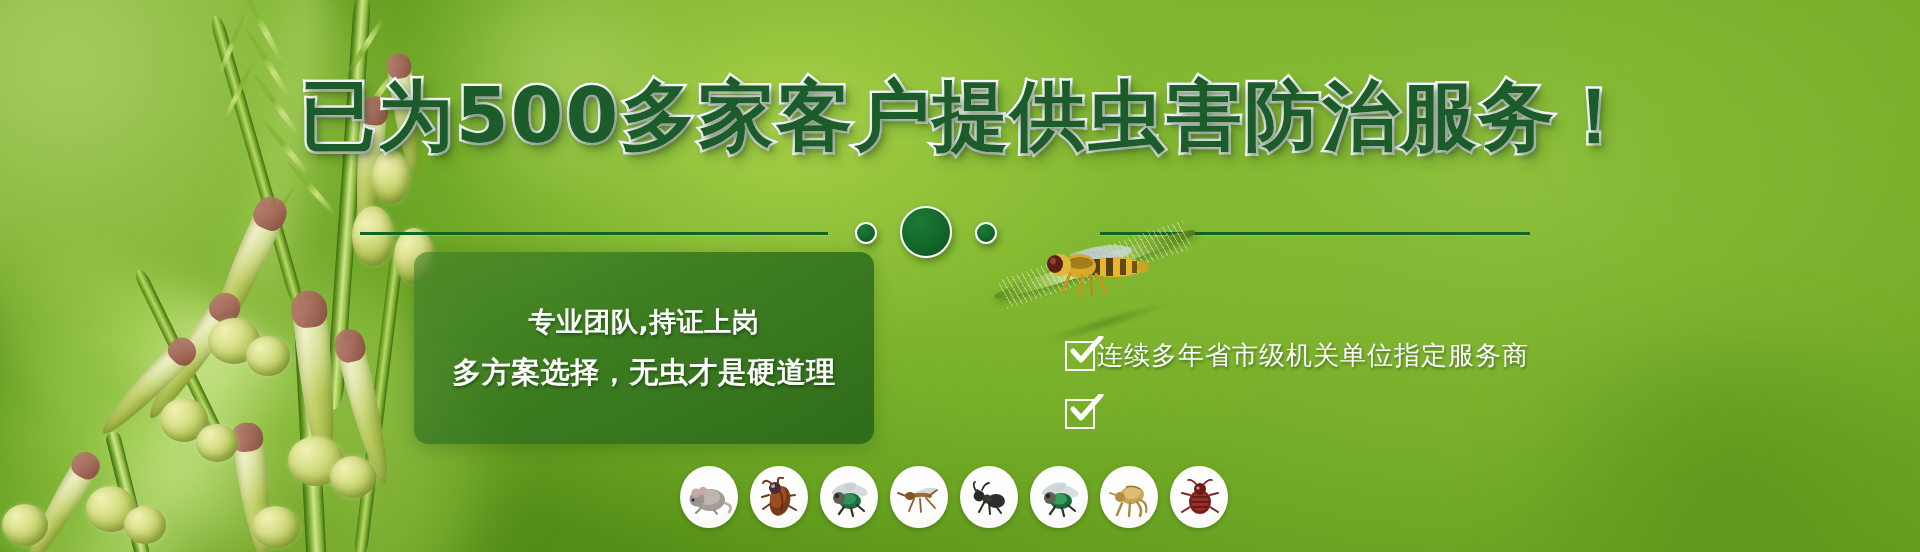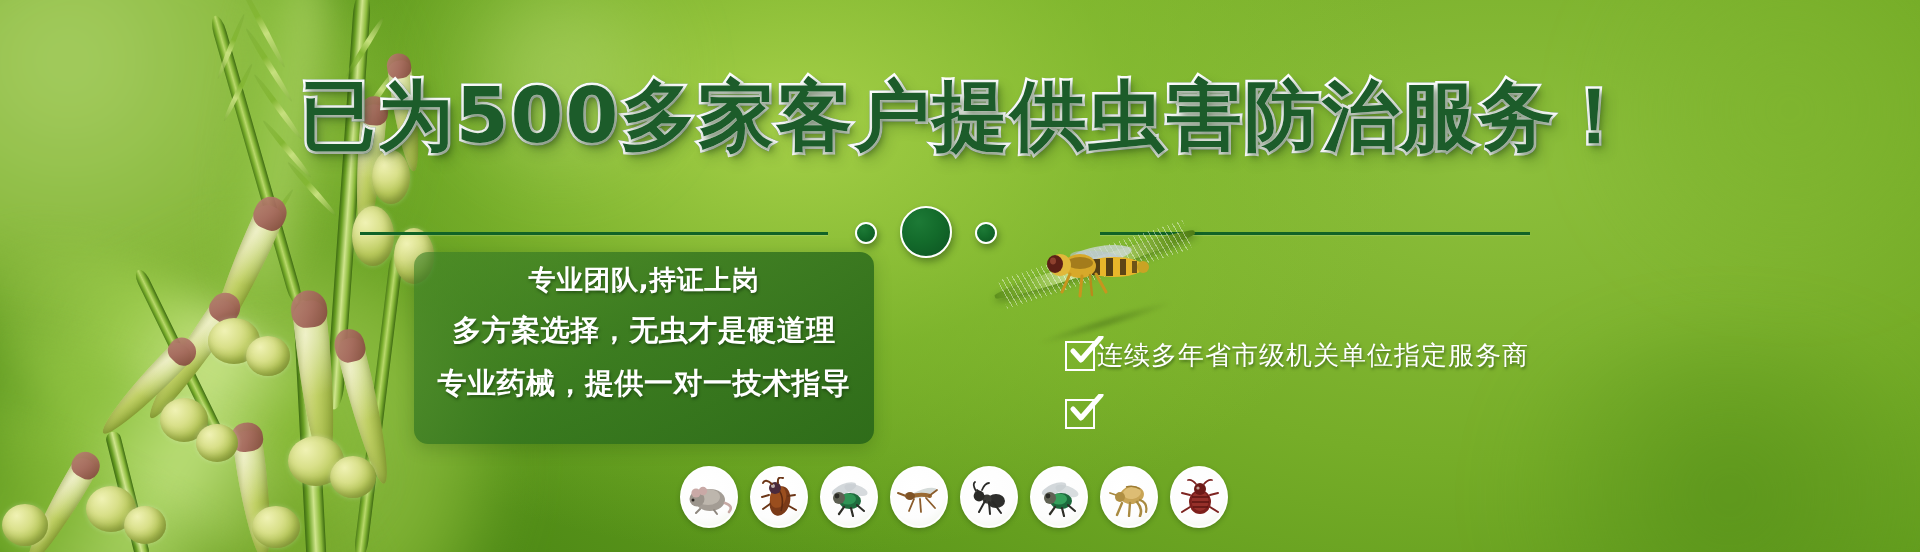--- a/index.html
+++ b/index.html
@@ -124,21 +124,21 @@
   #dot-small-2 { left:975px;  top:222px; width:22px; height:22px; }
 
   
   #feature-panel {
     position:absolute; left:414px; top:252px;
     width:460px; height:192px;
     border-radius:14px;
     background:linear-gradient(135deg, rgba(58,125,38,.62) 0%, rgba(46,112,30,.80) 45%, rgba(38,100,24,.88) 100%);
     box-shadow:0 4px 18px rgba(20,50,10,.22);
     display:flex; flex-direction:column;
-    align-items:center; 
+    align-items:center; justify-content:center;
     gap:13px;
     padding:10px 14px;
   }
   .panel-line {
     color:#ffffff;
     font-weight:bold;
     white-space:nowrap;
     text-shadow:1px 2px 3px rgba(15,45,8,.55);
     font-family:"DejaVu Sans","Liberation Sans",sans-serif;
     letter-spacing:.5px;
@@ -305,21 +305,20 @@
       <path d="M30 34 L22 52" stroke="#c8951e" stroke-width="3" fill="none" stroke-linecap="round"></path>
       <path d="M42 36 L40 56" stroke="#c8951e" stroke-width="3" fill="none" stroke-linecap="round"></path>
       <path d="M56 34 L66 52" stroke="#c8951e" stroke-width="3" fill="none" stroke-linecap="round"></path>
       <path d="M50 35 L52 55" stroke="#b98a1b" stroke-width="2.4" fill="none" stroke-linecap="round"></path>
     </svg>
   </div>
 
   <div id="feature-panel">
     <div class="panel-line" id="panel-line-1">专业团队,持证上岗</div>
     <div class="panel-line" id="panel-line-2">多方案选择，无虫才是硬道理</div>
-    <div class="panel-line" id="panel-line-3">专业药械，提供一对一技术指导</div>
   </div>
 
   <div id="bullets">
 
     <div class="bullet">
       <span class="check-box">
         <svg class="tick" viewBox="0 0 34 30">
           <path d="M3 15 L11 24 L31 1" fill="none" stroke="#ffffff" stroke-width="5" stroke-linecap="round" stroke-linejoin="round"></path>
         </svg>
       </span>

